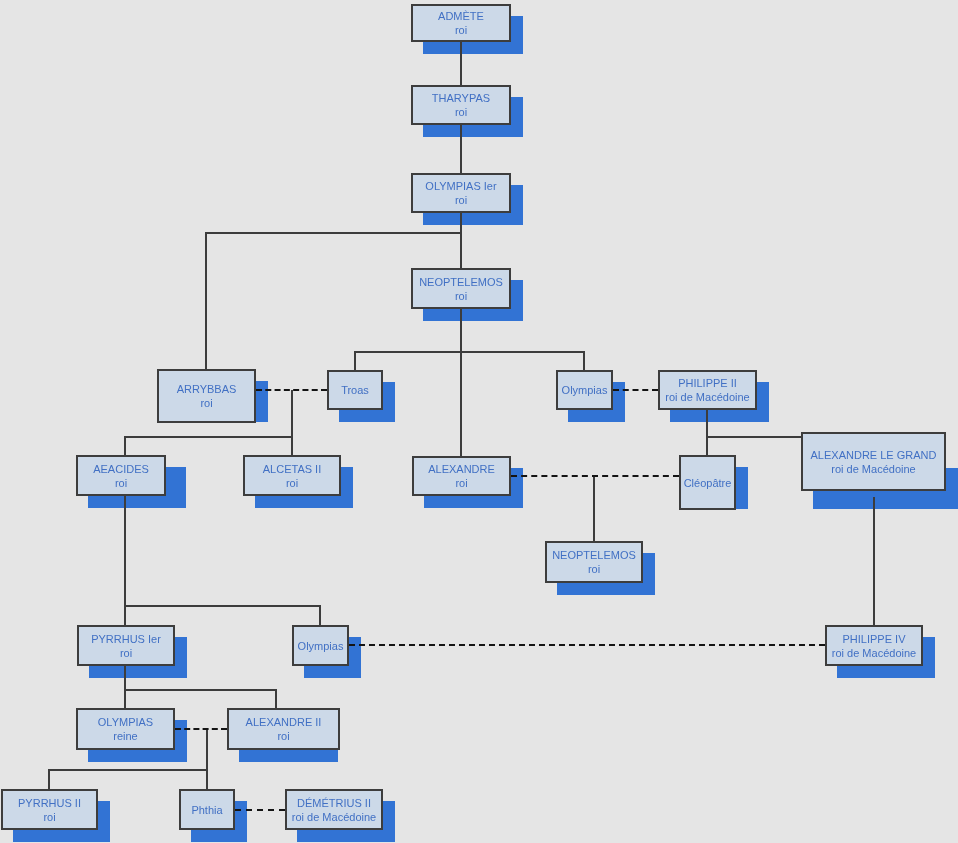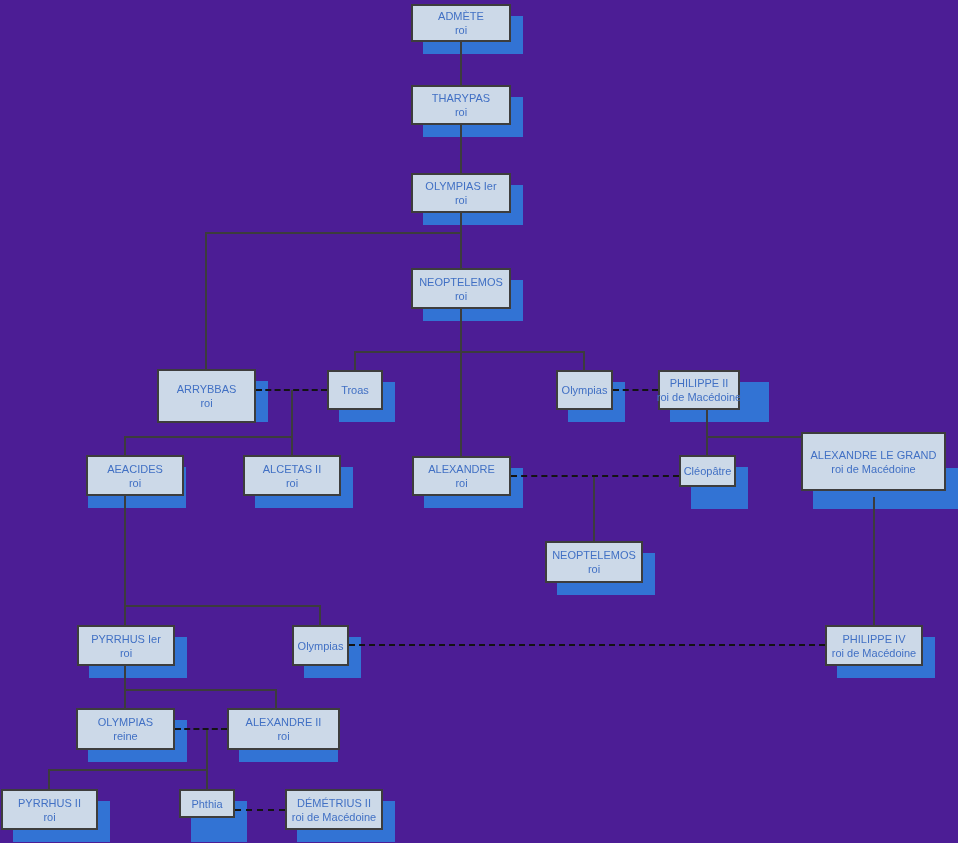--- a/index.html
+++ b/index.html
@@ -1,19 +1,19 @@
 <!DOCTYPE html>
 <html><head>
 <meta charset="utf-8">
 <style>
   html,body{margin:0;padding:0;background:#ffffff;}
   #canvas{
     position:relative;
     width:958px;height:843px;
-    background:#4c1d95;
+    background:#e5e5e5;
     font-family:"Liberation Sans", sans-serif;
     overflow:hidden;
   }
   #shadows{position:absolute;inset:0;z-index:1;}
   .shadow{
     position:absolute;
     background:#3273d4;
   }
   .line{position:absolute;z-index:2;}
   .v{width:2px;background:#3c3c3c;}
@@ -125,41 +125,41 @@
   </div>
 
   <div class="node" style="left:327px;top:370px;width:56px;height:40px">
     <div class="t">Troas</div>
   </div>
 
   <div class="node" style="left:556px;top:370px;width:57px;height:40px">
     <div class="t">Olympias</div>
   </div>
 
-  <div class="node" style="left:658px;top:370px;width:82px;height:40px">
+  <div class="node" style="left:658px;top:370px;width:99px;height:40px">
     <div class="t">PHILIPPE II</div>
     <div class="s">roi de Macédoine</div>
   </div>
 
-  <div class="node" style="left:86px;top:455px;width:98px;height:41px">
+  <div class="node" style="left:76px;top:455px;width:90px;height:41px">
     <div class="t">AEACIDES</div>
     <div class="s">roi</div>
   </div>
 
   <div class="node" style="left:243px;top:455px;width:98px;height:41px">
     <div class="t">ALCETAS II</div>
     <div class="s">roi</div>
   </div>
 
   <div class="node" style="left:412px;top:456px;width:99px;height:40px">
     <div class="t">ALEXANDRE</div>
     <div class="s">roi</div>
   </div>
 
-  <div class="node" style="left:679px;top:455px;width:57px;height:32px">
+  <div class="node" style="left:679px;top:455px;width:57px;height:55px">
     <div class="t">Cléopâtre</div>
   </div>
 
   <div class="node" style="left:801px;top:432px;width:145px;height:59px">
     <div class="t">ALEXANDRE LE GRAND</div>
     <div class="s">roi de Macédoine</div>
   </div>
 
   <div class="node" style="left:545px;top:541px;width:98px;height:42px">
     <div class="t">NEOPTELEMOS</div>
@@ -188,21 +188,21 @@
   <div class="node" style="left:227px;top:708px;width:113px;height:42px">
     <div class="t">ALEXANDRE II</div>
     <div class="s">roi</div>
   </div>
 
   <div class="node" style="left:1px;top:789px;width:97px;height:41px">
     <div class="t">PYRRHUS II</div>
     <div class="s">roi</div>
   </div>
 
-  <div class="node" style="left:179px;top:789px;width:56px;height:29px">
+  <div class="node" style="left:179px;top:789px;width:56px;height:41px">
     <div class="t">Phthia</div>
   </div>
 
   <div class="node" style="left:285px;top:789px;width:98px;height:41px">
     <div class="t">DÉMÉTRIUS II</div>
     <div class="s">roi de Macédoine</div>
   </div>
 
 </div>
 

